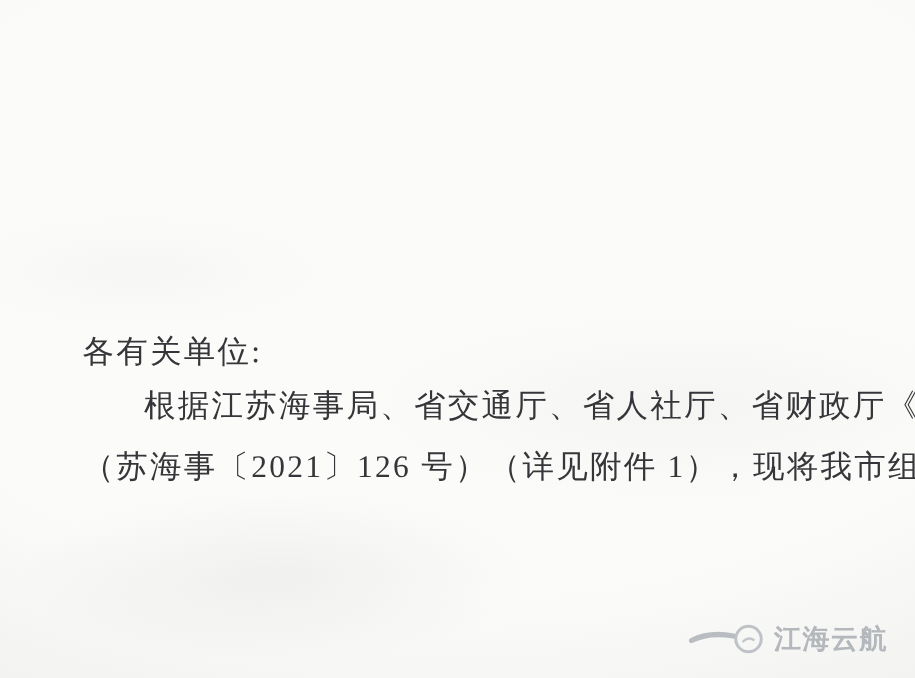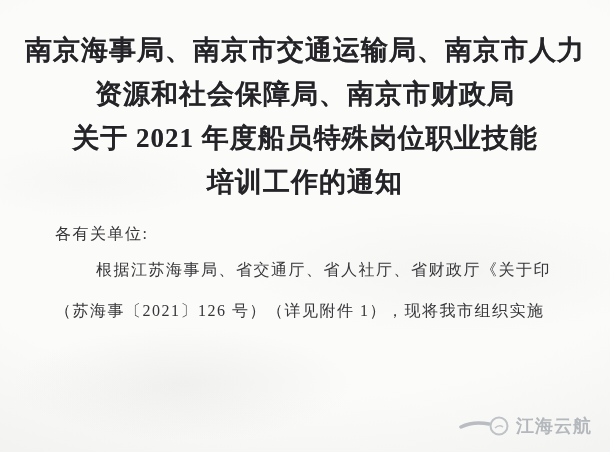--- a/index.html
+++ b/index.html
@@ -47,21 +47,21 @@
     text-shadow: 0 0 0.6px rgba(40,40,44,0.55);
   }
   .body-block {
     position: absolute;
     left: 55px;
     right: 44px;
     top: 216px;
   }
   .body-line {
     margin: 0;
-    font-size: 16px;
+    font-size: 21px;
     line-height: 36px;
     color: #36363a;
     letter-spacing: 1.5px;
     white-space: nowrap;
   }
   .body-line.indent {
     padding-left: 41px;
   }
   .body-line.last {
     margin-top: 5px;
@@ -83,26 +83,20 @@
     font-weight: 700;
     letter-spacing: 1px;
     color: #b4b8bc;
   }
 </style>
 </head>
 <body>
 
 <div class="page">
 
-  <div class="title-block">
-    <div class="title-line">南京海事局、南京市交通运输局、南京市人力</div>
-    <div class="title-line">资源和社会保障局、南京市财政局</div>
-    <div class="title-line">关于 2021 年度船员特殊岗位职业技能</div>
-    <div class="title-line">培训工作的通知</div>
-  </div>
 
   <div class="body-block">
     <p class="body-line">各有关单位:</p>
     <p class="body-line indent">根据江苏海事局、省交通厅、省人社厅、省财政厅《关于印</p>
     <p class="body-line last">（苏海事〔2021〕126 号）（详见附件 1），现将我市组织实施</p>
   </div>
 
   <div class="watermark">
     <svg class="logo" width="52" height="26" viewBox="0 0 52 26" aria-hidden="true">
       <path d="M2 14 Q 14 8 30 11" stroke="#b9bdc1" stroke-width="3.5" fill="none" stroke-linecap="round"></path>

